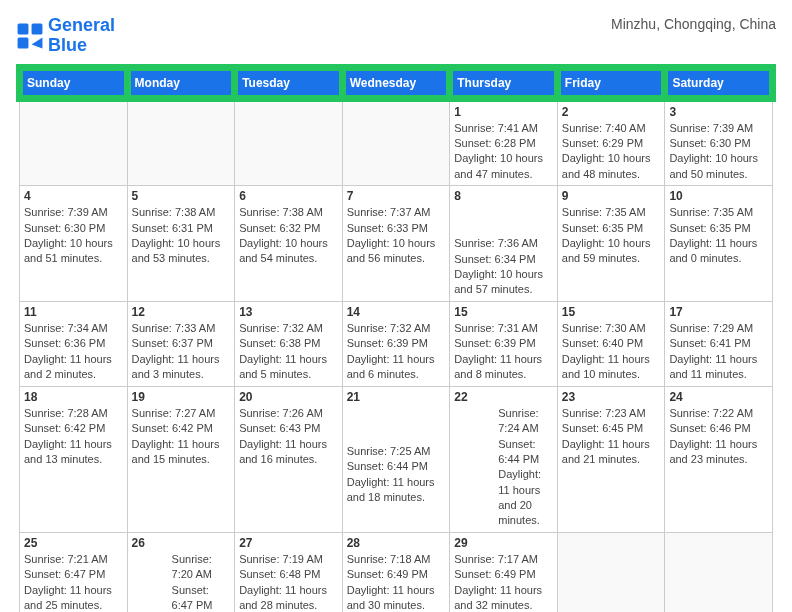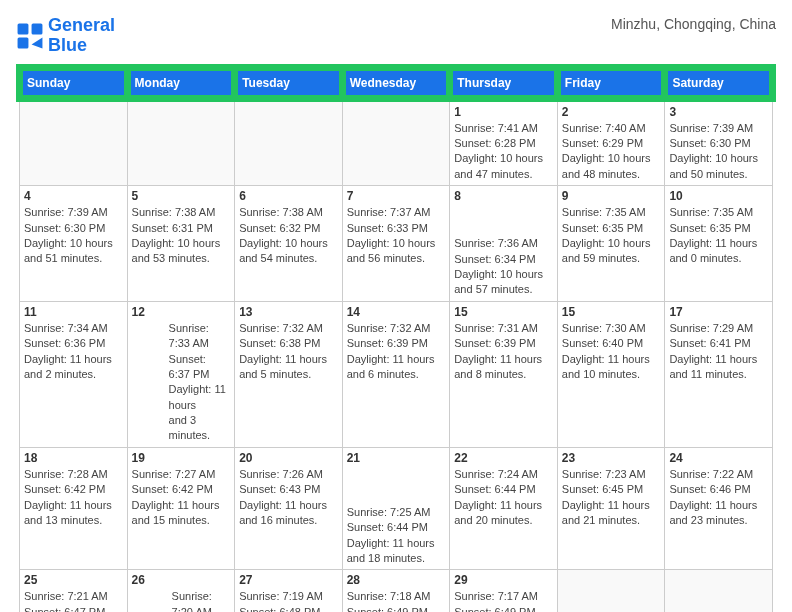--- a/index.html
+++ b/index.html
@@ -228,21 +228,21 @@
         <tr>
           <td>
             <span class="day-num">11</span>
             <div class="day-info" style="white-space: pre-line;">Sunrise: 7:34 AM
 Sunset: 6:36 PM
 Daylight: 11 hours
 and 2 minutes.</div>
           </td>
           <td>
             <span class="day-num">12</span>
-            <div class="day-info" style="white-space: pre-line; margin-left: 37px;">Sunrise: 7:33 AM
+            <div class="day-info" style="white-space: pre-line;">Sunrise: 7:33 AM
 Sunset: 6:37 PM
 Daylight: 11 hours
 and 3 minutes.</div>
           </td>
           <td>
             <span class="day-num">13</span>
             <div class="day-info" style="white-space: pre-line;">Sunrise: 7:32 AM
 Sunset: 6:38 PM
 Daylight: 11 hours
 and 5 minutes.</div>
@@ -300,21 +300,21 @@
           </td>
           <td>
             <span class="day-num">21</span>
             <div class="day-info" style="white-space: pre-line; margin-top: 40px;">Sunrise: 7:25 AM
 Sunset: 6:44 PM
 Daylight: 11 hours
 and 18 minutes.</div>
           </td>
           <td>
             <span class="day-num">22</span>
-            <div class="day-info" style="white-space: pre-line;">Sunrise: 7:24 AM
+            <div class="day-info" style="white-space: pre-line; margin-left: 44px;">Sunrise: 7:24 AM
 Sunset: 6:44 PM
 Daylight: 11 hours
 and 20 minutes.</div>
           </td>
           <td>
             <span class="day-num">23</span>
             <div class="day-info" style="white-space: pre-line;">Sunrise: 7:23 AM
 Sunset: 6:45 PM
 Daylight: 11 hours
 and 21 minutes.</div>

